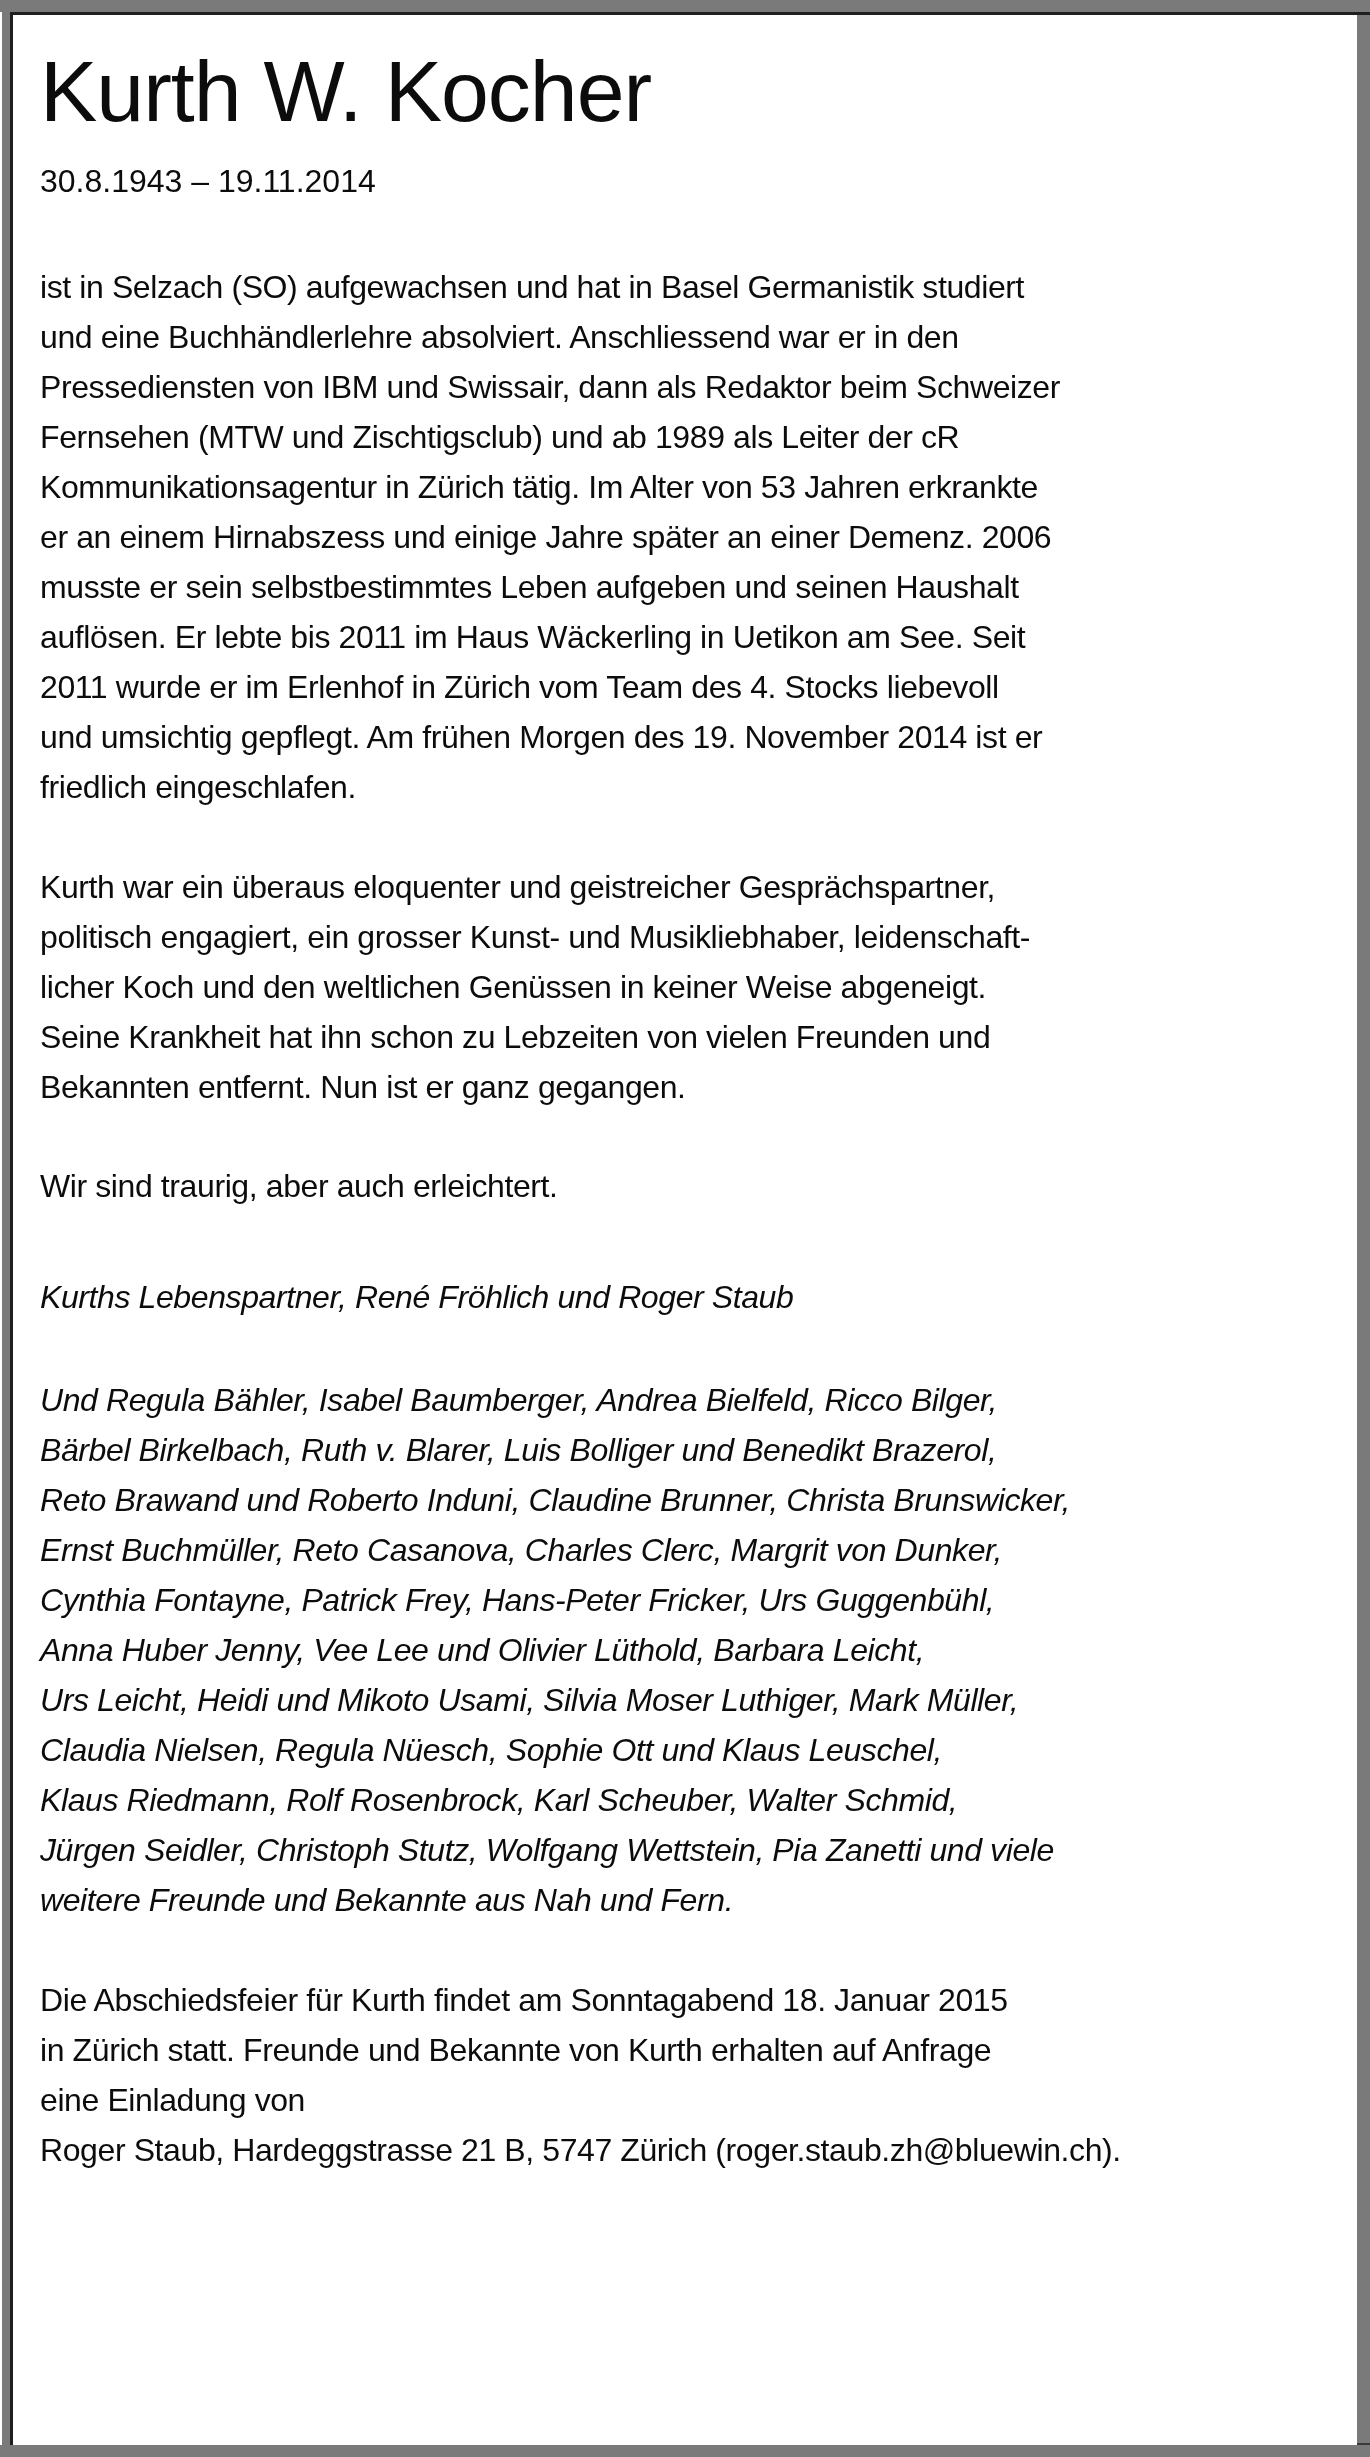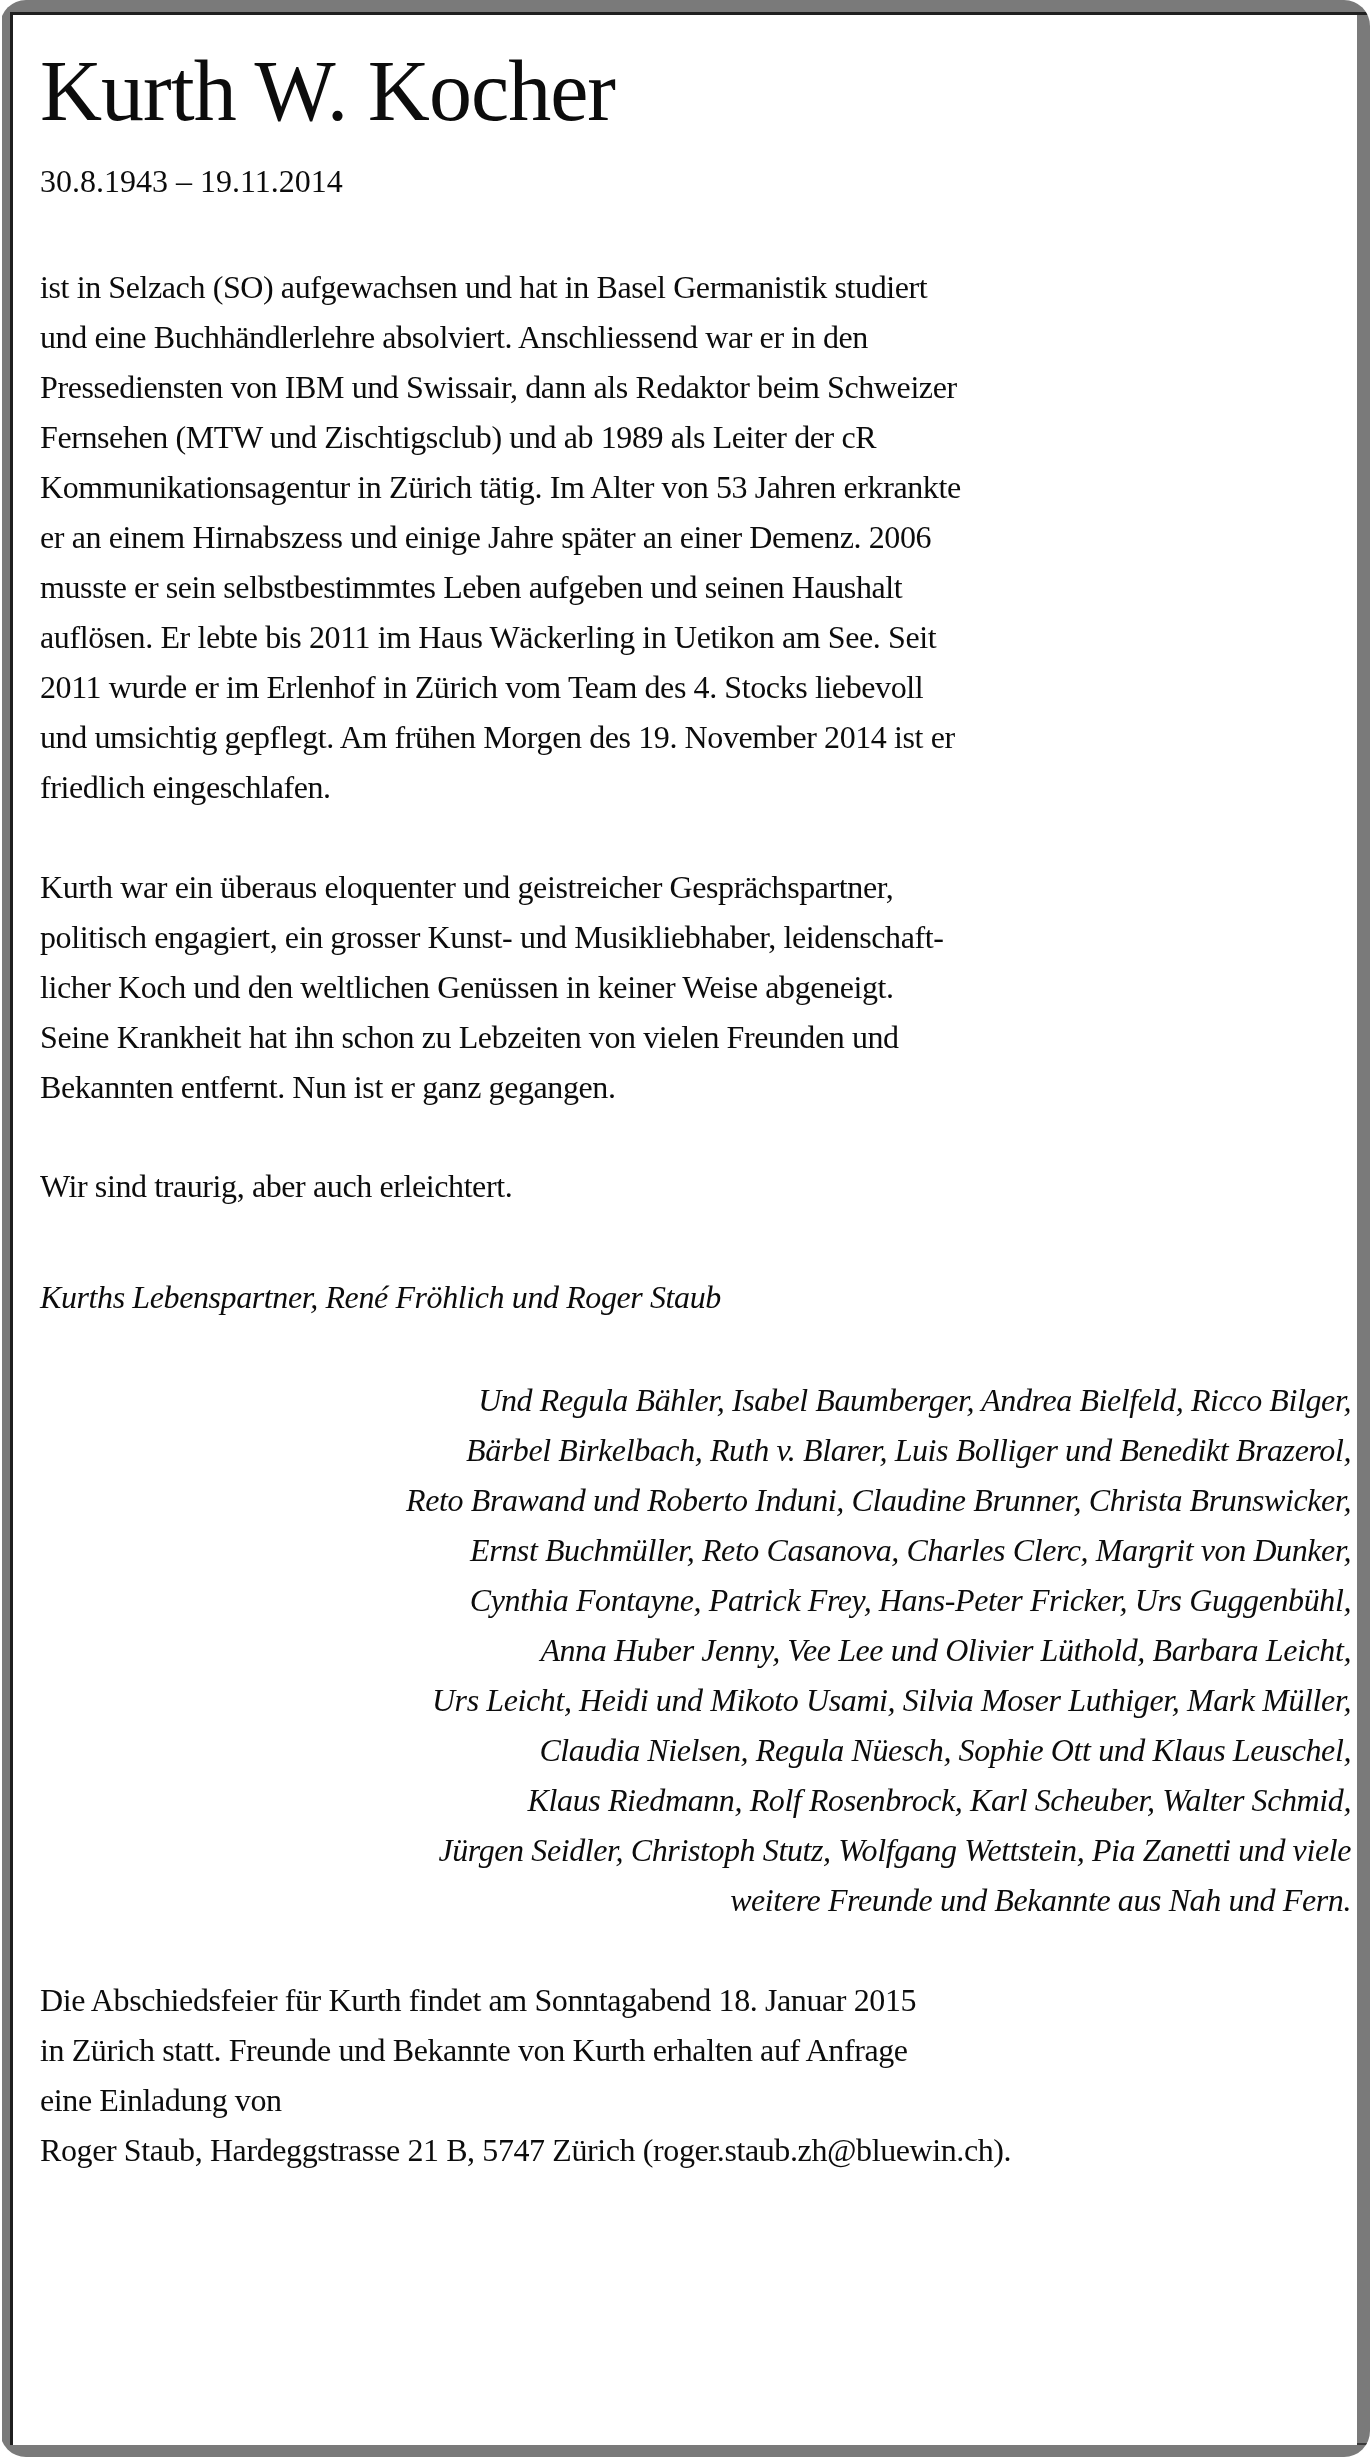--- a/index.html
+++ b/index.html
@@ -6,23 +6,22 @@
     margin: 0;
     padding: 0;
     background: #ffffff;
   }
   #screen {
     position: relative;
     width: 1370px;
     height: 2457px;
     background: #ffffff;
     overflow: hidden;
-    font-family: Liberation Serif, serif;
+    font-family: Liberation Sans, sans-serif;
     color: #0c0c0c;
-    border-radius: 26px;
   }
 
   
   .bar { position: absolute; background: #7a7a7a; }
   .bar-top    { left: 0; top: 0; width: 1370px; height: 12px; }
   .bar-bottom { left: 0; top: 2445px; width: 1370px; height: 12px; }
   .bar-right  { left: 1357px; top: 12px; width: 13px; height: 2433px; }
   .sliver-left{ position: absolute; left: 0; top: 12px; width: 2px; height: 2433px; background: #ffffff; }
   .bar-left   { left: 2px; top: 12px; width: 8px; height: 2433px; }
 
@@ -63,21 +62,21 @@
     line-height: 50px;
     letter-spacing: -0.4px;
     white-space: pre;
   }
   .para.italic { font-style: italic; }
 
   .m-bio       { margin-top: 56px; }
   .m-tribute   { margin-top: 50px; }
   .m-mourning  { margin-top: 49px; }
   .m-partners  { margin-top: 61px; }
-  .m-friends   { margin-top: 53px; text-align: right; }
+  .m-friends   { margin-top: 53px; }
   .m-farewell  { margin-top: 50px; }
   .m-donations { margin-top: 50px; }
 </style>
 </head>
 <body>
 
 <div id="screen">
 
   <div class="bar bar-top"></div>
   <div class="sliver-left"></div>

